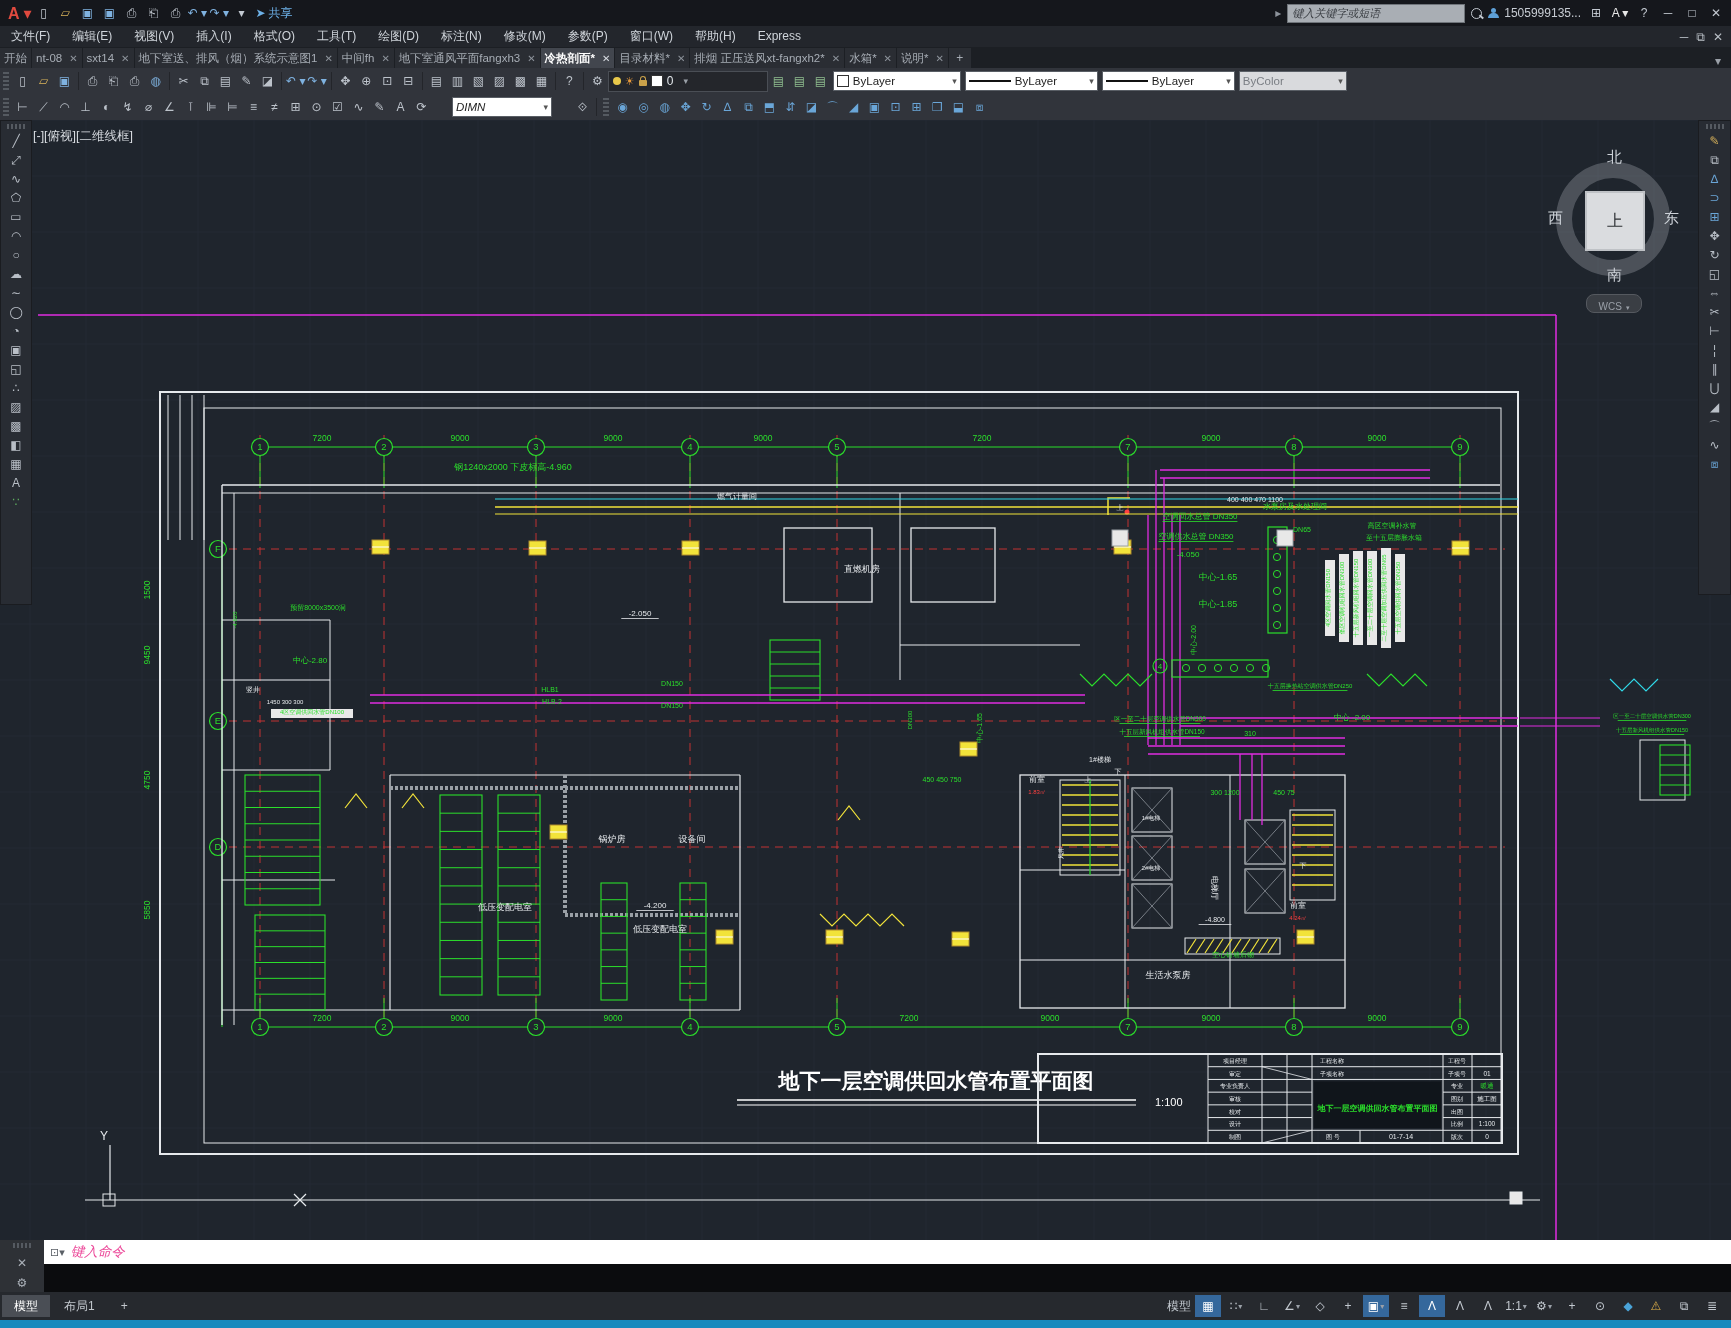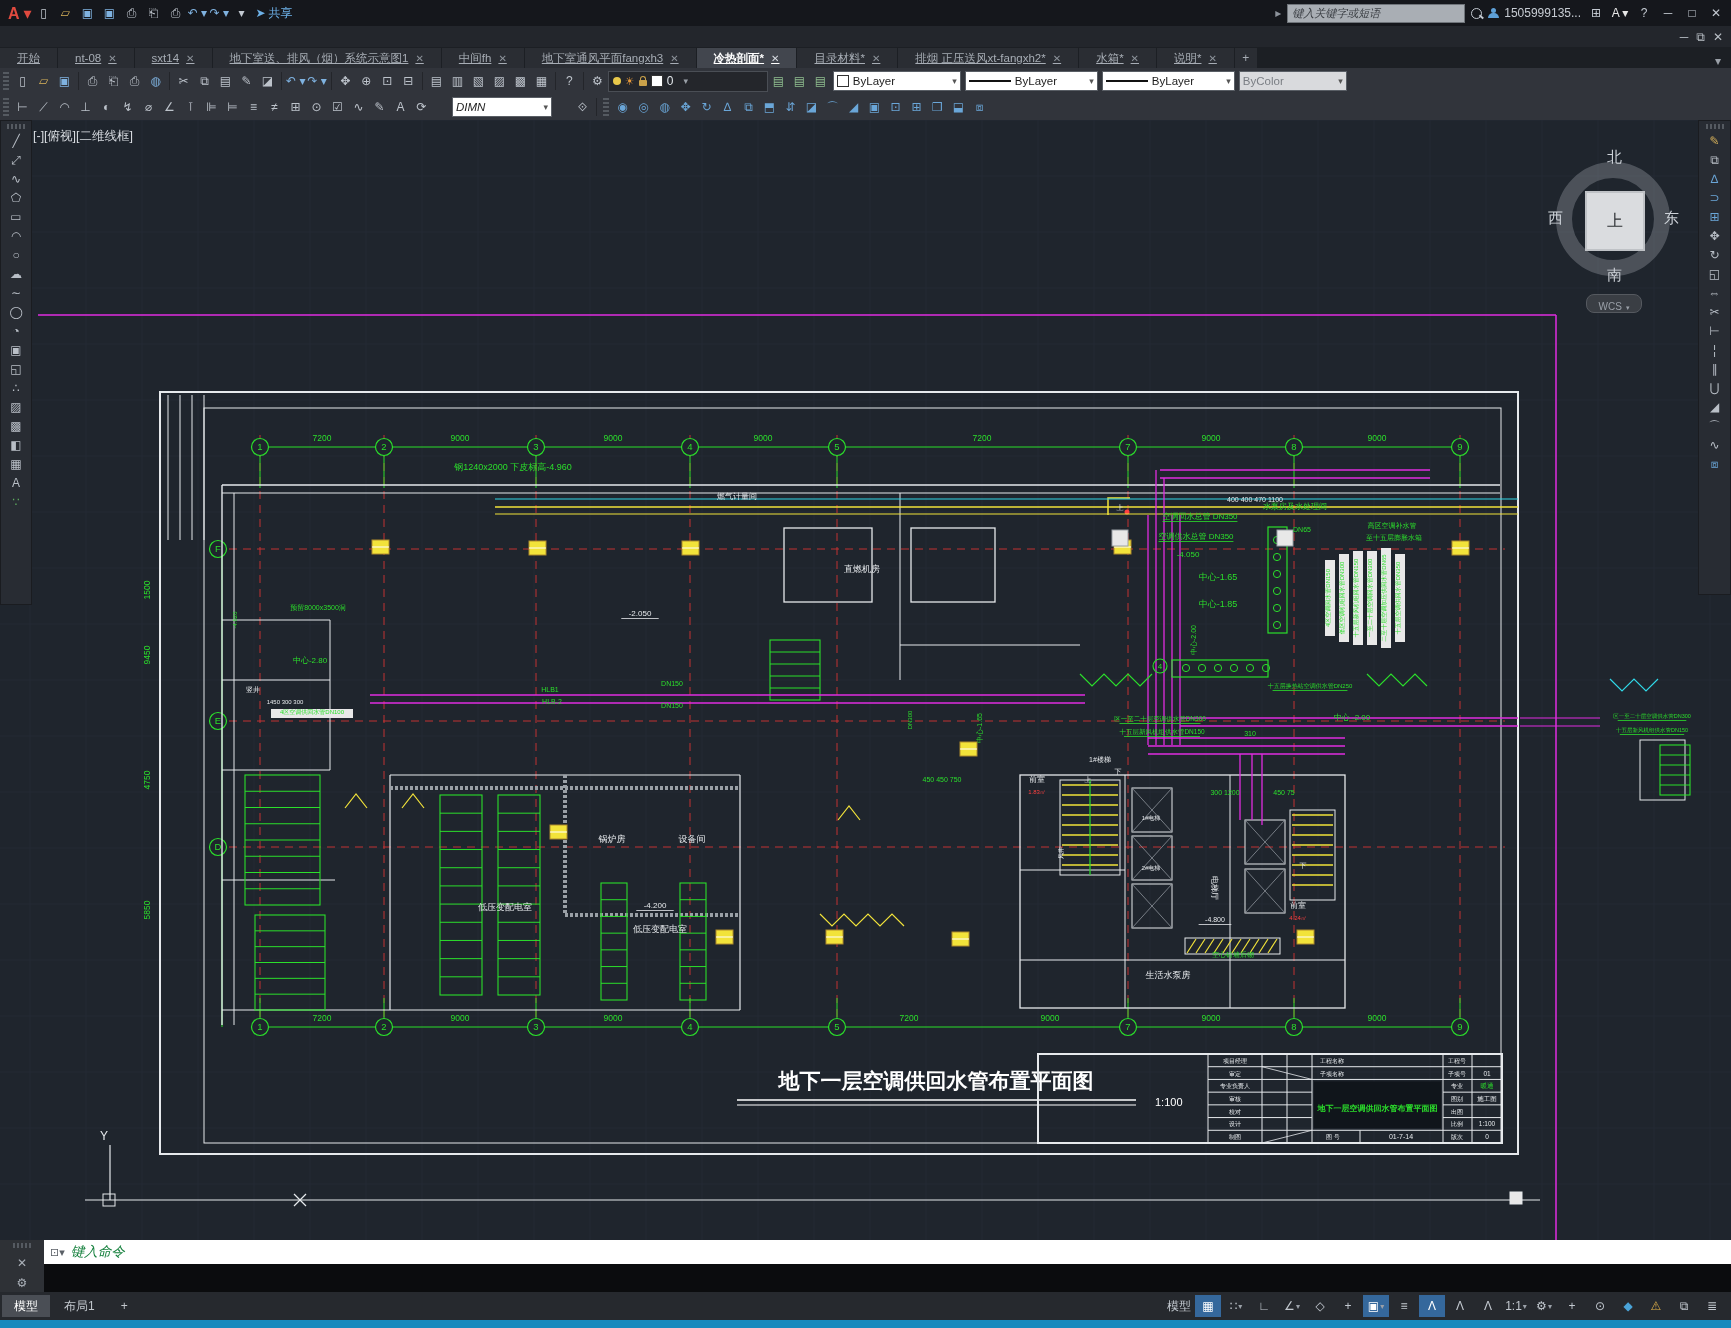--- a/index.html
+++ b/index.html
@@ -25,21 +25,21 @@
   .person:after{content:"";position:absolute;left:0;top:5px;width:11px;height:5px;border-radius:5px 5px 0 0;background:#5ea0d8;}
   .winbtn{color:#c3c9d1;font-size:12px;width:18px;text-align:center;}
   
   #menubar{position:absolute;left:0;top:26px;width:100%;height:21px;background:#23262c;
            display:flex;align-items:center;border-bottom:1px solid #191b1f;}
   .menuitem{padding:0 11px;font-size:12px;color:#cfd4da;line-height:21px;}
   #menu-winctl{margin-left:auto;display:flex;gap:8px;padding-right:8px;color:#b9bfc6;}
   
   #tabrow{position:absolute;left:0;top:47px;width:100%;height:21px;background:#1c1f24;display:flex;align-items:flex-end;}
   .dtab{height:20px;display:flex;align-items:center;gap:7px;background:#2a2d33;color:#a7adb5;
-        padding:0 17px;margin-right:1px;font-size:11.5px;white-space:nowrap;text-decoration:underline;}
+        padding:0 4px;margin-right:1px;font-size:11.5px;white-space:nowrap;}
   .dtab.active{background:#42464e;color:#ffffff;font-weight:bold;}
   .dtab .x{color:#8d939b;font-size:10px;}
   .dtab.active .x{color:#d8dce2;}
   #tab-add{width:22px;text-align:center;color:#a7adb5;background:#2a2d33;height:20px;line-height:20px;}
   #tab-overflow{margin-left:auto;color:#9aa0a8;padding:0 10px;}
   
   #tb1,#tb2{position:absolute;left:0;width:100%;background:#31343b;display:flex;align-items:center;}
   #tb1{top:68px;height:26px;border-bottom:1px solid #24262b;}
   #tb2{top:94px;height:26px;border-bottom:1px solid #1a1c20;}
   .grip{width:6px;height:18px;margin:0 3px;background:repeating-linear-gradient(180deg,#555a61 0 2px,transparent 2px 4px);}
@@ -73,21 +73,21 @@
   #vc-face{position:absolute;left:33px;top:37px;width:56px;height:56px;background:#dadcdf;border:2px solid #bfc2c6;
            display:flex;align-items:center;justify-content:center;color:#2c2f33;font-size:16px;}
   .vc-lab{position:absolute;color:#cdd2d8;font-size:15px;}
   #wcspill{position:absolute;left:1586px;top:174px;width:54px;height:17px;background:#3a3e44;border:1px solid #55595f;
            border-radius:8px;color:#9aa0a8;font-size:10px;display:flex;align-items:flex-end;justify-content:center;gap:4px;z-index:2;}
   
   #cmdarea{position:absolute;left:0;top:1240px;width:100%;height:52px;display:flex;}
   #cmd-rows{flex:1;display:flex;flex-direction:column;}
   #cmd-history{height:28px;background:#dedede;color:#141414;font-size:14.5px;display:flex;align-items:center;padding-left:8px;}
   #cmd-input{height:24px;background:#ffffff;display:flex;align-items:center;gap:6px;padding-left:6px;}
-  #cmd-input .ph{color:#15803d;font-style:italic;font-size:13.5px;}
+  #cmd-input .ph{color:#ec4899;font-style:italic;font-size:13.5px;}
   #cmd-input .cico{color:#5a5f66;font-size:11px;}
   
   #bottombar{position:absolute;left:0;top:1292px;width:100%;height:28px;background:#26292e;display:flex;align-items:center;}
   .ltab{height:22px;padding:0 12px;display:flex;align-items:center;color:#c2c7cd;font-size:12px;margin-left:2px;}
   .ltab.active{background:#4a4e55;color:#fff;}
   #statusicons{margin-left:auto;display:flex;align-items:center;gap:2px;padding-right:6px;}
   .stico{min-width:22px;height:22px;display:flex;align-items:center;justify-content:center;color:#c2c8cf;
          font-size:12px;padding:0 2px;gap:1px;}
   .stico.on{background:#35689c;color:#fff;}
   .stcar{font-size:8px;color:#9aa0a8;}
@@ -122,20 +122,35 @@
       <span class="winbtn">⊞</span>
       <span class="winbtn" style="color:#e8e8e8">A ▾</span>
       <span class="winbtn">?</span>
       <span class="winbtn">─</span>
       <span class="winbtn">□</span>
       <span class="winbtn">✕</span>
     </span>
   </div>
 
   <div id="menubar">
+    <div id="menus" style="display:flex">
+        <div class="menuitem">文件(F)</div>
+        <div class="menuitem">编辑(E)</div>
+        <div class="menuitem">视图(V)</div>
+        <div class="menuitem">插入(I)</div>
+        <div class="menuitem">格式(O)</div>
+        <div class="menuitem">工具(T)</div>
+        <div class="menuitem">绘图(D)</div>
+        <div class="menuitem">标注(N)</div>
+        <div class="menuitem">修改(M)</div>
+        <div class="menuitem">参数(P)</div>
+        <div class="menuitem">窗口(W)</div>
+        <div class="menuitem">帮助(H)</div>
+        <div class="menuitem">Express</div>
+      </div>
     <div id="menu-winctl">
       <span>─</span>
       <span>⧉</span>
       <span>✕</span>
     </div>
   </div>
 
   <div id="tabrow">
     <div id="doctabs" style="display:flex">
         <div class="dtab">

